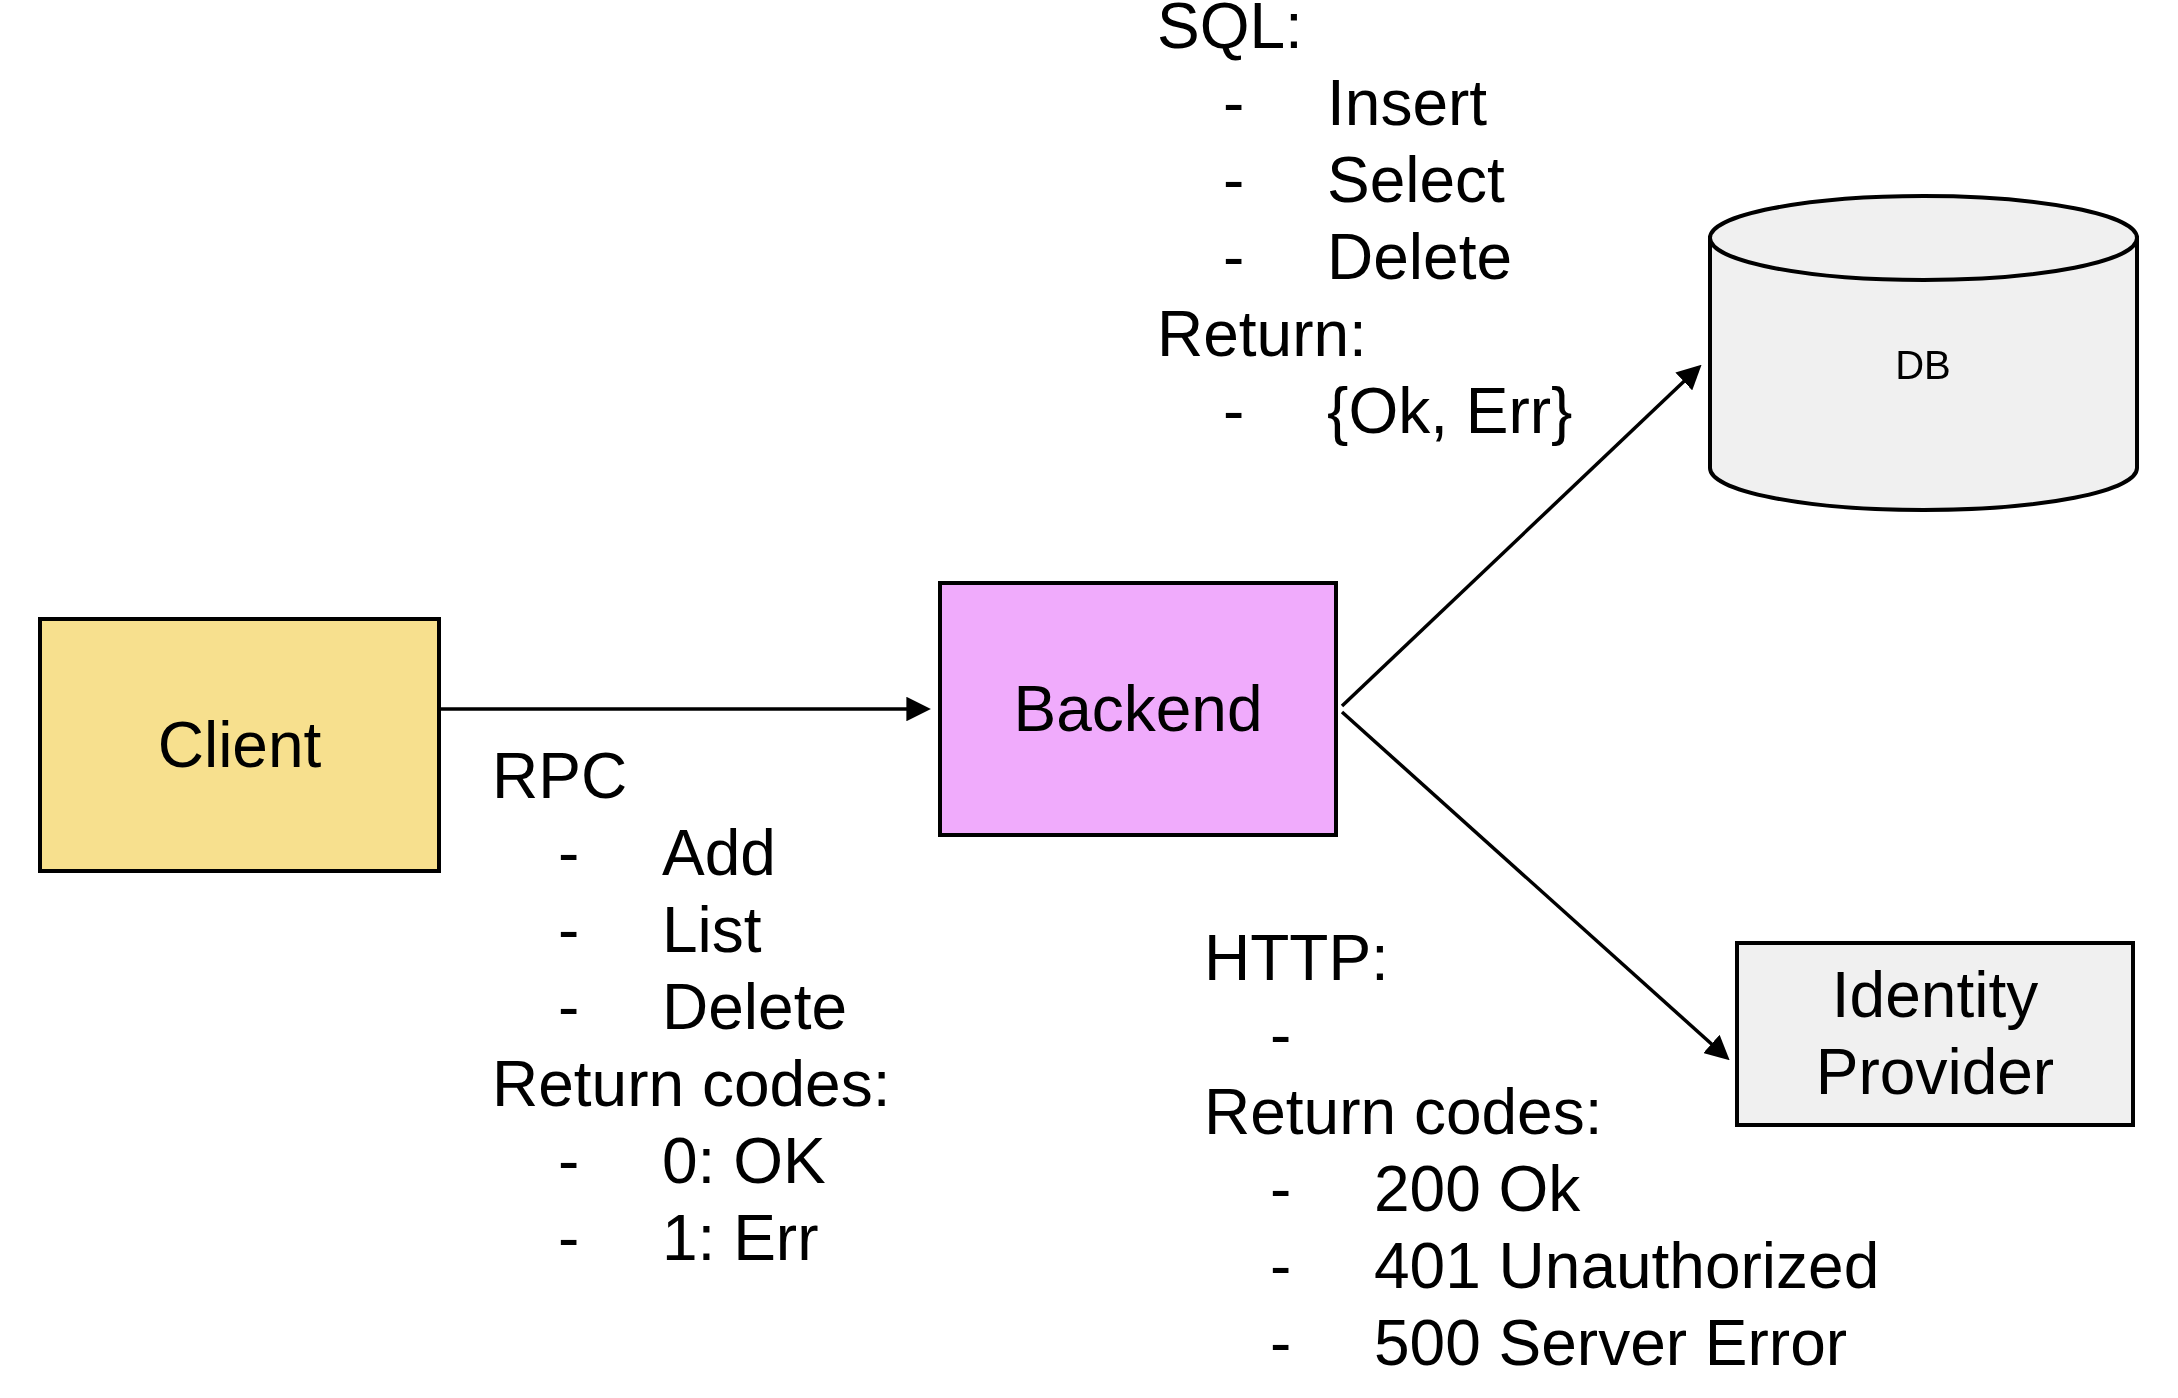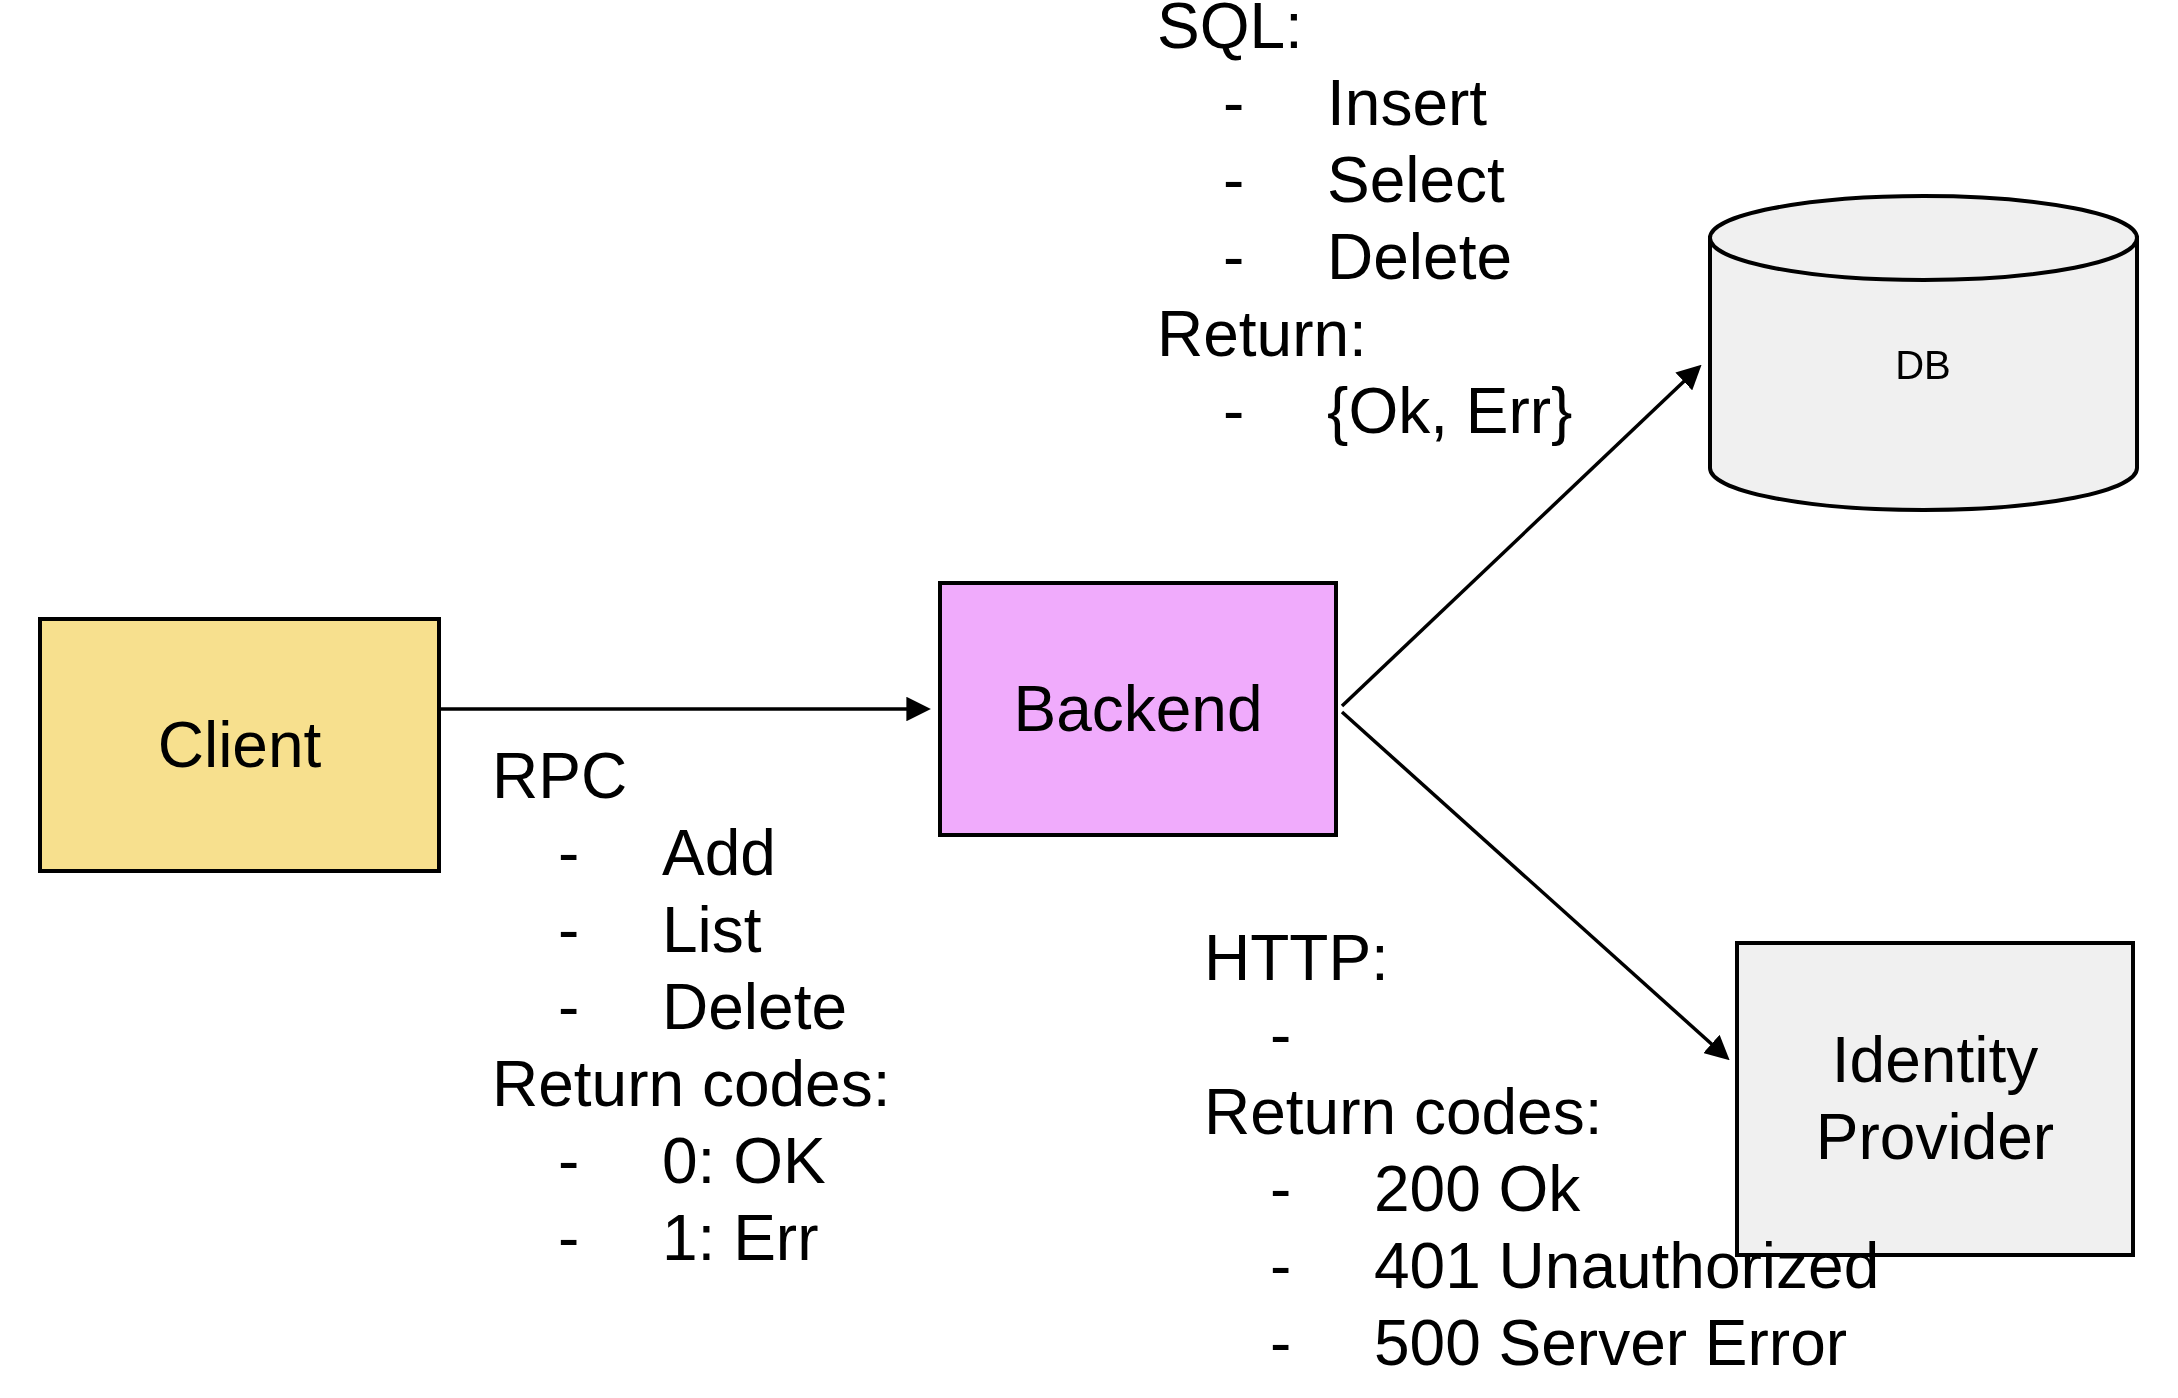--- a/index.html
+++ b/index.html
@@ -29,21 +29,21 @@
     border: 4px solid #000000;
     display: flex;
     align-items: center;
     justify-content: center;
     text-align: center;
     font-size: 64px;
     line-height: 1.2;
   }
   .node-client  { left: 38px;   top: 581px; width: 403px; height: 256px; margin-top: 36px; }
   .node-backend { left: 938px;  top: 581px; width: 400px; height: 256px; }
-  .node-idp     { left: 1735px; top: 941px; width: 400px; height: 316px; padding: 0 30px; }
+  .node-idp     { left: 1735px; top: 941px; width: 400px; height: 186px; padding: 0 30px; }
   .db-label {
     position: absolute;
     left: 1773px;
     top: 341px;
     width: 300px;
     text-align: center;
     font-size: 40px;
     line-height: 1.2;
   }
   .annotation {

